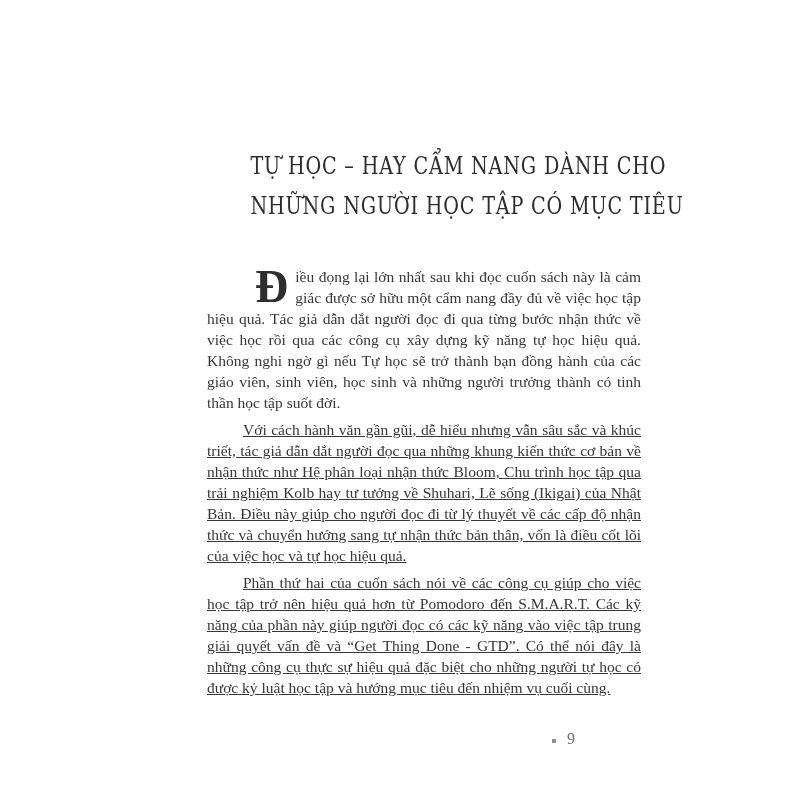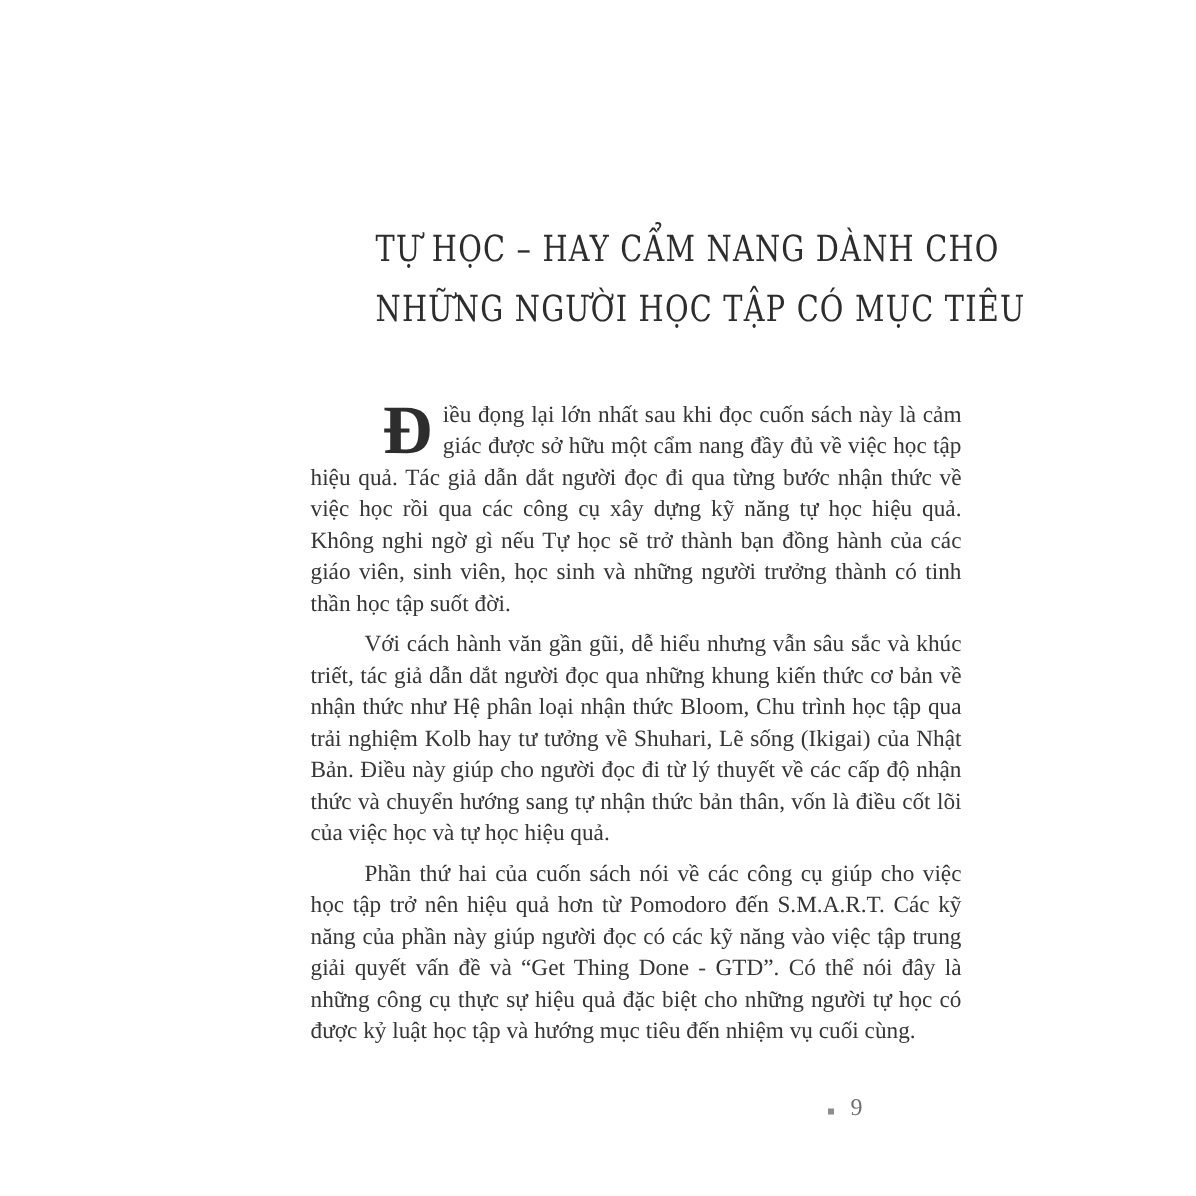--- a/index.html
+++ b/index.html
@@ -31,21 +31,21 @@
     transform-origin: 50% 0;
   }
   .title-line { display: block; white-space: nowrap; }
   .body-text {
     font-size: 15.5px;
     line-height: 21px;
     color: #363636;
     text-align: justify;
   }
   .para { margin: 0; }
-  .para + .para { margin-top: 6px; }
+  .para + .para { margin-top: 6px; text-decoration: underline; }
   .para.indent { text-indent: 36px; }
   .dropcap {
     float: left;
     font-family: "Liberation Serif", "DejaVu Serif", serif;
     font-weight: 700;
     font-size: 46px;
     line-height: 40px;
     height: 41px;
     margin: 1px 7px 0 48px;
     color: #2d2d2d;

